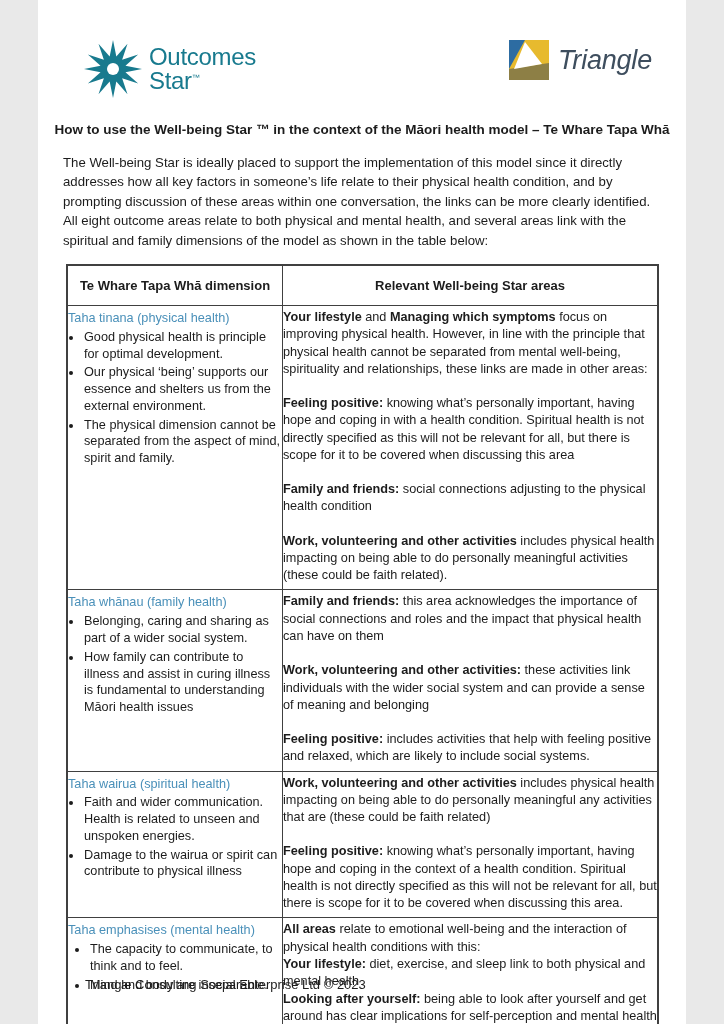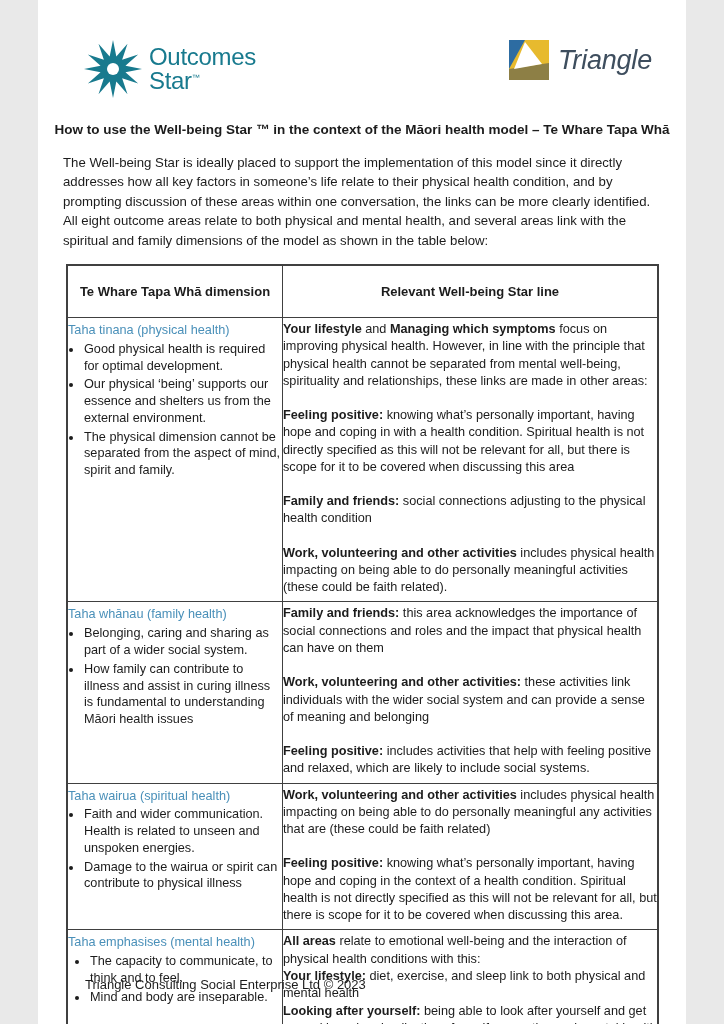--- a/index.html
+++ b/index.html
@@ -17,21 +17,21 @@
   .tri-logo{display:flex;align-items:center;gap:9px;font-style:italic;}
   .tri-text{font-size:27px;color:#3e4e5e;letter-spacing:-0.2px;}
   
   .doc-title{text-align:center;font-weight:bold;font-size:13.5px;margin-top:24px;padding:0 12px;}
   .intro{padding:0 25px;font-size:13.2px;line-height:1.47;}
   .intro p{margin:16px 0 0;}
   
   .tbl-wrap{padding:14px 27px 0 28px;}
   table.dim-table{border-collapse:collapse;width:100%;table-layout:fixed;border:2px solid #404040;}
   .dim-table th,.dim-table td{border:1px solid #404040;vertical-align:top;padding:3px 0 5px;}
-  .dim-table th{font-size:13px;font-weight:bold;text-align:center;padding:18px 4px;}
+  .dim-table th{font-size:13px;font-weight:bold;text-align:center;padding:12px 4px;}
   th.col-dim{width:206px;}
   .cell-left{font-size:12.7px;line-height:1.32;}
   .cell-right{font-size:12.7px;line-height:1.36;}
   .dim-title{color:#4a90b9;margin:1px 0 2px;}
   .cell-left ul{margin:1px 0 0;padding-left:15px;}
   .cell-left li{margin:0 0 2px;padding-left:1px;}
   .cell-left.wide-ul ul{padding-left:21px;}
   .para{margin:0 0 17px;}
   .para:last-child{margin-bottom:0;}
   .tight .para{margin:0;}
@@ -70,29 +70,29 @@
 
   <div class="intro">
     <p>The Well-being Star is ideally placed to support the implementation of this model since it directly addresses how all key factors in someone’s life relate to their physical health condition, and by prompting discussion of these areas within one conversation, the links can be more clearly identified. All eight outcome areas relate to both physical and mental health, and several areas link with the spiritual and family dimensions of the model as shown in the table below:</p>
   </div>
 
   <div class="tbl-wrap">
     <table class="dim-table">
       <thead>
         <tr>
           <th class="col-dim">Te Whare Tapa Whā dimension</th>
-          <th class="col-areas">Relevant Well-being Star line</th>
+          <th class="col-areas">Relevant Well-being Star areas</th>
         </tr>
       </thead>
       <tbody>
           <tr style="height: 218px;">
             <td class="cell-left">
               <div class="dim-title" style="color: rgb(74, 144, 185);">Taha tinana (physical health)</div>
               <ul>
-                <li>Good physical health is required for optimal development.</li>
+                <li>Good physical health is principle for optimal development.</li>
                 <li>Our physical ‘being’ supports our essence and shelters us from the external environment.</li>
                 <li>The physical dimension cannot be separated from the aspect of mind, spirit and family.</li>
               </ul>
             </td>
             <td class="cell-right">
               <div class="para"><b>Your lifestyle</b><span> and </span><b>Managing which symptoms</b><span> focus on improving physical health. However, in line with the principle that physical health cannot be separated from mental well-being, spirituality and relationships, these links are made in other areas:</span></div>
               <div class="para"><b>Feeling positive:</b><span> knowing what’s personally important, having hope and coping in with a health condition. Spiritual health is not directly specified as this will not be relevant for all, but there is scope for it to be covered when discussing this area</span></div>
               <div class="para"><b>Family and friends:</b><span> social connections adjusting to the physical health condition</span></div>
               <div class="para"><b>Work, volunteering and other activities</b><span> includes physical health impacting on being able to do personally meaningful activities (these could be faith related).</span></div>
             </td>

